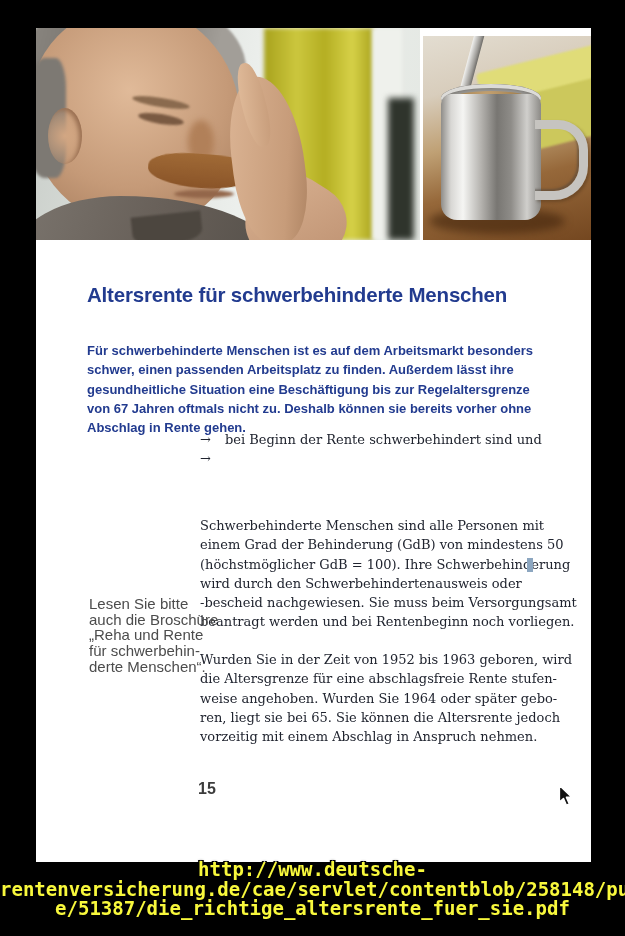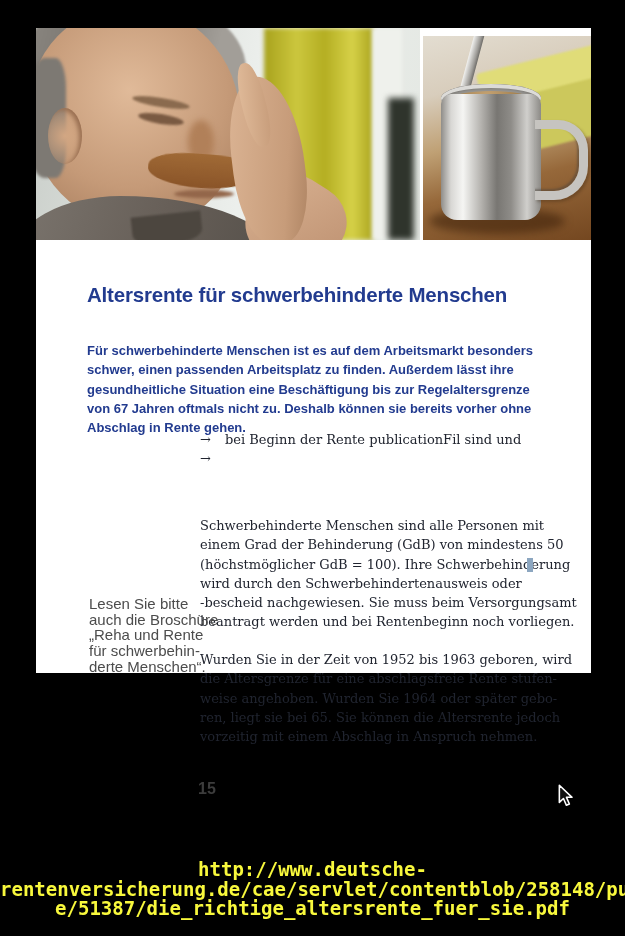--- a/index.html
+++ b/index.html
@@ -2,21 +2,21 @@
 <html><head>
 <meta charset="utf-8">
 <style>
   html,body{margin:0;padding:0;}
   body{
     width:625px;height:936px;background:#000;position:relative;overflow:hidden;
     font-family:"Liberation Sans",sans-serif;
   }
   
   .page{
-    position:absolute;left:36px;top:28px;width:555px;height:645px;background:#ffffff;
+    position:absolute;left:36px;top:28px;width:555px;height:834px;background:#ffffff;
   }
   
   .photo{position:absolute;overflow:hidden;}
   .photo-man{left:0;top:0;width:384px;height:212px;
     background:linear-gradient(100deg,#c9cec9 0%,#dde1dd 30%,#ecefec 55%,#e4e8e3 100%);}
   .curtain{position:absolute;left:228px;top:0;width:110px;height:212px;
     background:linear-gradient(90deg,#a8a21c 0%,#ccc73e 30%,#b4ae22 55%,#d6d148 80%,#aaa41e 100%);
     filter:blur(2px);}
   .window-light{position:absolute;left:336px;top:0;width:30px;height:212px;background:#eff1ec;filter:blur(2px);}
   .dark-strip{position:absolute;left:352px;top:70px;width:26px;height:142px;background:#2f342c;filter:blur(3px);}
@@ -130,21 +130,21 @@
   <h1 class="heading">Altersrente für schwerbehinderte Menschen</h1>
   <p class="intro">Für schwerbehinderte Menschen ist es auf dem Arbeitsmarkt besonders
 schwer, einen passenden Arbeitsplatz zu finden. Außerdem lässt ihre
 gesundheitliche Situation eine Beschäftigung bis zur Regelaltersgrenze
 von 67 Jahren oftmals nicht zu. Deshalb können sie bereits vorher ohne
 Abschlag in Rente gehen.</p>
 
   <div class="p1block serif">
     <div class="bullet-row">
       <span class="arrow">→</span>
-      <span class="btext">bei Beginn der Rente publicationFil sind und</span>
+      <span class="btext">bei Beginn der Rente schwerbehindert sind und</span>
     </div>
     <div class="bullet-row">
       <span class="arrow">→</span>
     </div>
   </div>
 
   <div class="p2 serif">Schwerbehinderte Menschen sind alle Personen mit
 einem Grad der Behinderung (GdB) von mindestens 50
 (höchstmöglicher GdB = 100). Ihre Schwerbehinderung
 wird durch den Schwerbehindertenausweis oder

